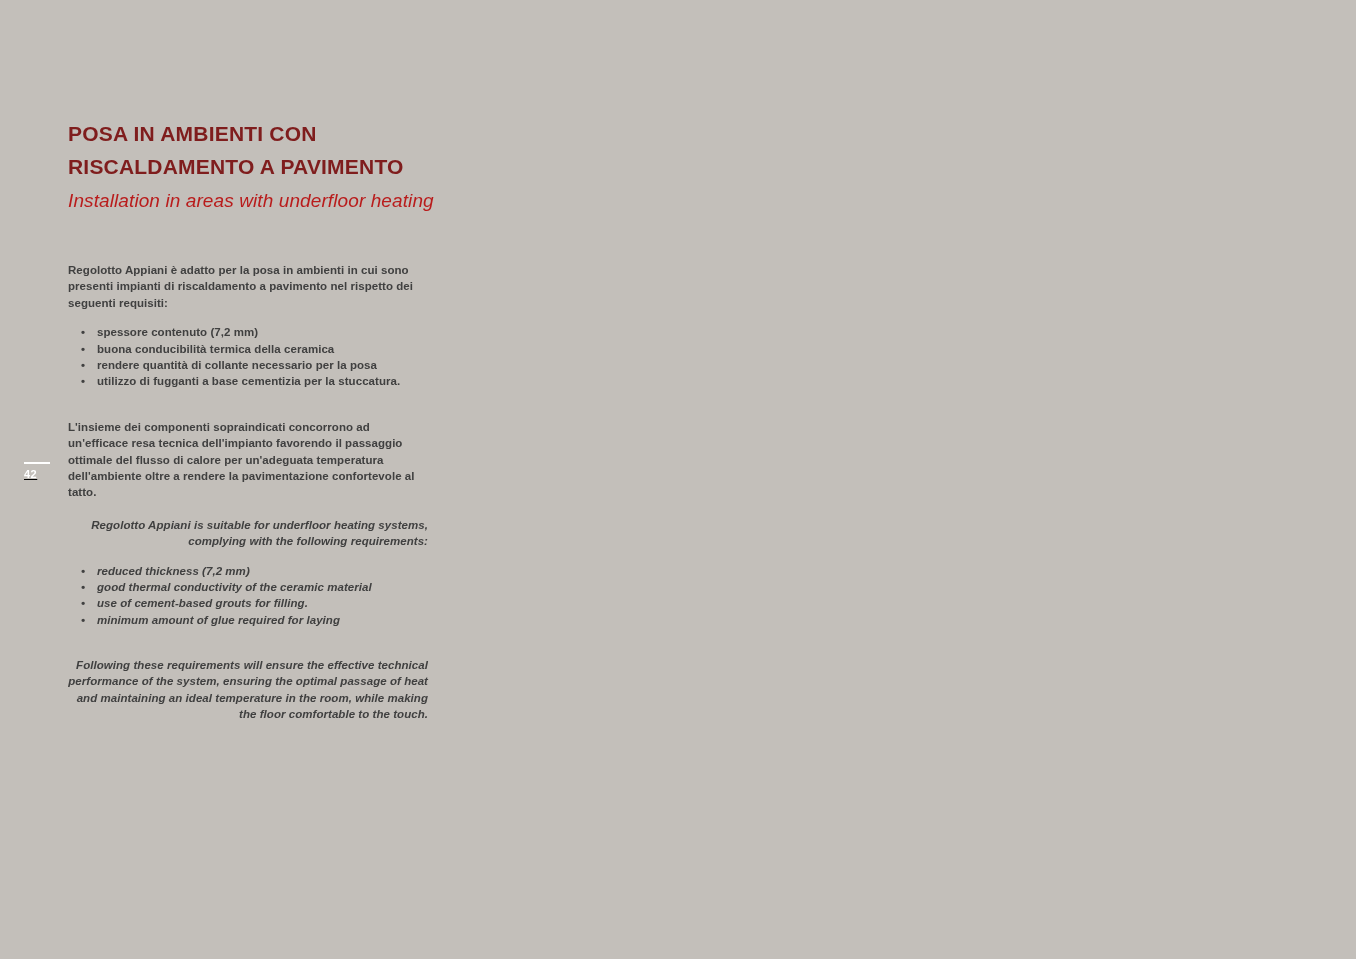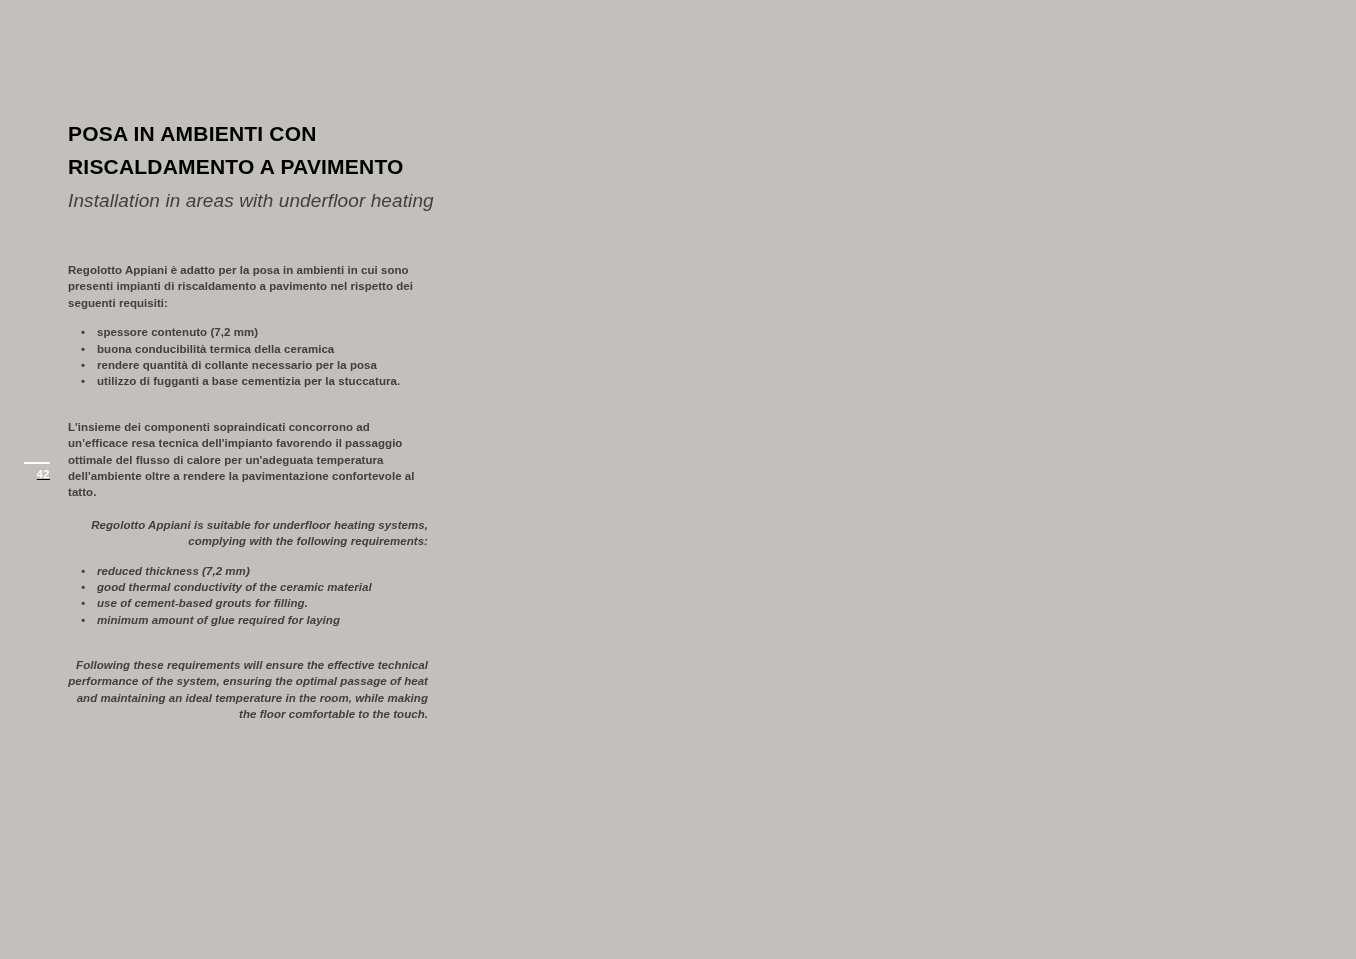--- a/index.html
+++ b/index.html
@@ -20,21 +20,21 @@
     position: absolute;
     inset: 0;
   }
 
   
   .page-marker {
     position: absolute;
     left: 24px;
     top: 462px;
     width: 26px;
-    text-align: right;
+    text-align: left;
     text-decoration: underline;
   }
   .page-marker .rule {
     width: 26px;
     height: 2px;
     background: #ffffff;
     margin: 0 0 5px 0;
   }
   .page-marker .num {
     font-size: 11px;
@@ -46,29 +46,29 @@
 
   
   .titles {
     position: absolute;
     left: 68px;
     top: 118px;
   }
   .title-it {
     font-size: 21px;
     font-weight: bold;
-    color: #000000;
+    color: #7f1d1d;
     letter-spacing: 0.2px;
     line-height: 1.55;
     margin: 0;
   }
   .title-en {
     font-size: 19px;
     font-style: italic;
-    color: #404040;
+    color: #b91c1c;
     letter-spacing: 0.1px;
     line-height: 1.5;
     margin: 4px 0 0 0;
     font-weight: normal;
   }
 
   
   .content {
     position: absolute;
     left: 68px;

